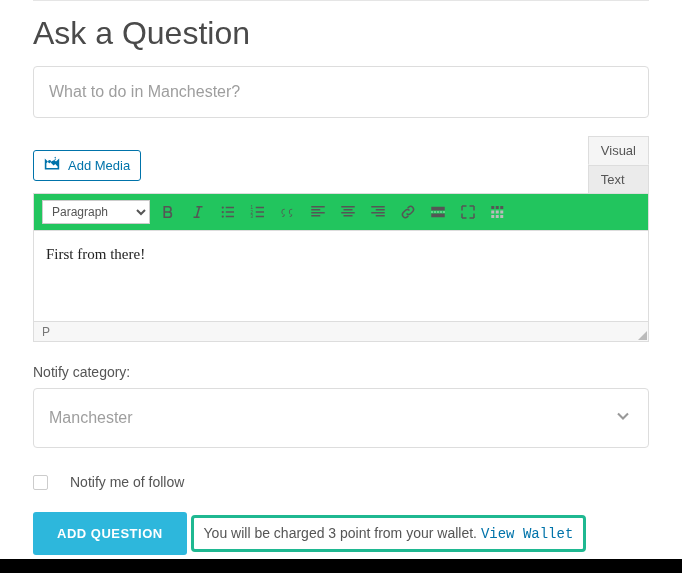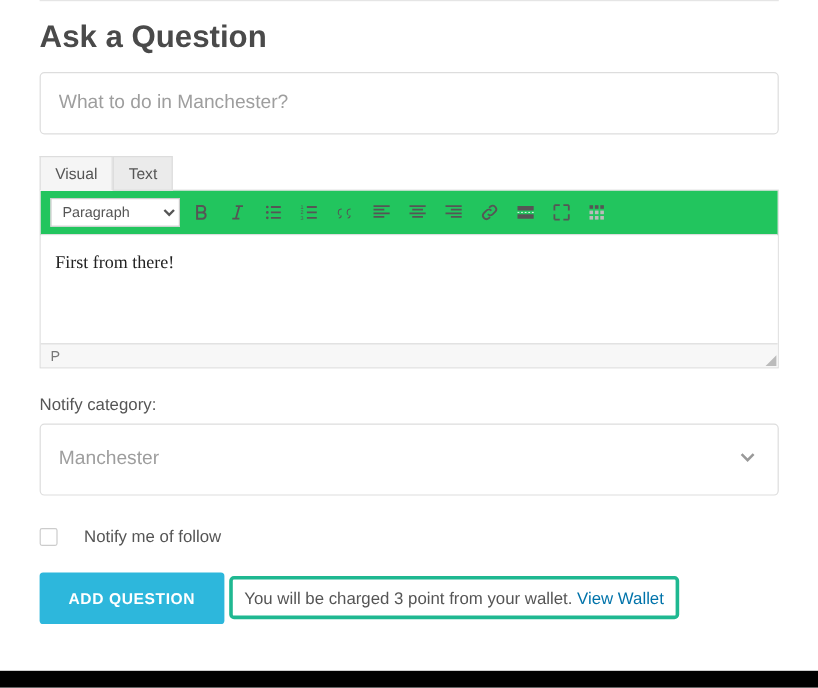--- a/index.html
+++ b/index.html
@@ -13,22 +13,22 @@
     overflow: hidden;
   }
   .container {
     padding: 0 33px;
   }
   .top-rule {
     border-top: 1px solid #e5e5e5;
     margin-bottom: 14px;
   }
   h2.page-title {
-    font-size: 26px;
-    font-weight: 700;
+    font-size: 32px;
+    font-weight: 400;
     color: #4a4a4a;
     margin-bottom: 14px;
   }
   .question-input {
     width: 100%;
     height: 52px;
     border: 1px solid #ddd;
     border-radius: 4px;
     padding: 17px 15px;
     font-size: 16px;
@@ -48,21 +48,21 @@
     gap: 8px;
     border: 1px solid #0073aa;
     background: #fff;
     color: #0073aa;
     padding: 5px 10px;
     font-size: 13px;
     border-radius: 3px;
     cursor: pointer;
   }
   .add-media-btn svg { width: 16px; height: 16px; fill: #0073aa; }
-  .tabs { display: flex; }
+  .tabs { display: flex; flex-direction: column; }
   .tab {
     padding: 6px 12px;
     font-size: 13px;
     color: #555;
     background: #ebebeb;
     border: 1px solid #ddd;
     cursor: pointer;
   }
   .tab.active {
     background: #f5f5f5;
@@ -189,20 +189,21 @@
     border: 3px solid #1fb891;
     border-radius: 4px;
     padding: 7px 10px;
     font-size: 14px;
     color: #555;
     display: inline-block;
   }
   .wallet-notice a {
     color: #0073aa;
     text-decoration: none;
+    font-family: Liberation Mono, monospace;
   }
   .footer-bar {
     position: absolute;
     bottom: 0;
     left: 0;
     right: 0;
     height: 14px;
     background: #000;
   }
 </style>
@@ -210,20 +211,29 @@
 <body>
 
 <div class="container">
   <div class="top-rule"></div>
 
   <h2 class="page-title">Ask a Question</h2>
 
   <input type="text" class="question-input" placeholder="What to do in Manchester?" style="">
 
   <div class="editor-top">
+    <button class="add-media-btn">
+      <span>
+        <svg viewBox="0 0 20 20">
+            <path d="M13 5l2 2 4-4v14H1V3l6 6 2-2 4-2zM3 15h14v-2l-3-3-2 2-6-6-3 3v6zM7 5a2 2 0 100 4 2 2 0 000-4z" fill="#0073aa"></path>
+            <path d="M13 2l1 1 1-1-1-1-1 1zm1 3l1-1-1-1-1 1 1 1z" fill="#0073aa"></path>
+          </svg>
+      </span>
+      <span>Add Media</span>
+    </button>
     <div class="tabs">
       <div class="tab active">Visual</div>
       <div class="tab">Text</div>
     </div>
   </div>
 
   <div class="editor">
     <div class="toolbar">
       <select class="format-select">
         <option>Paragraph</option>

